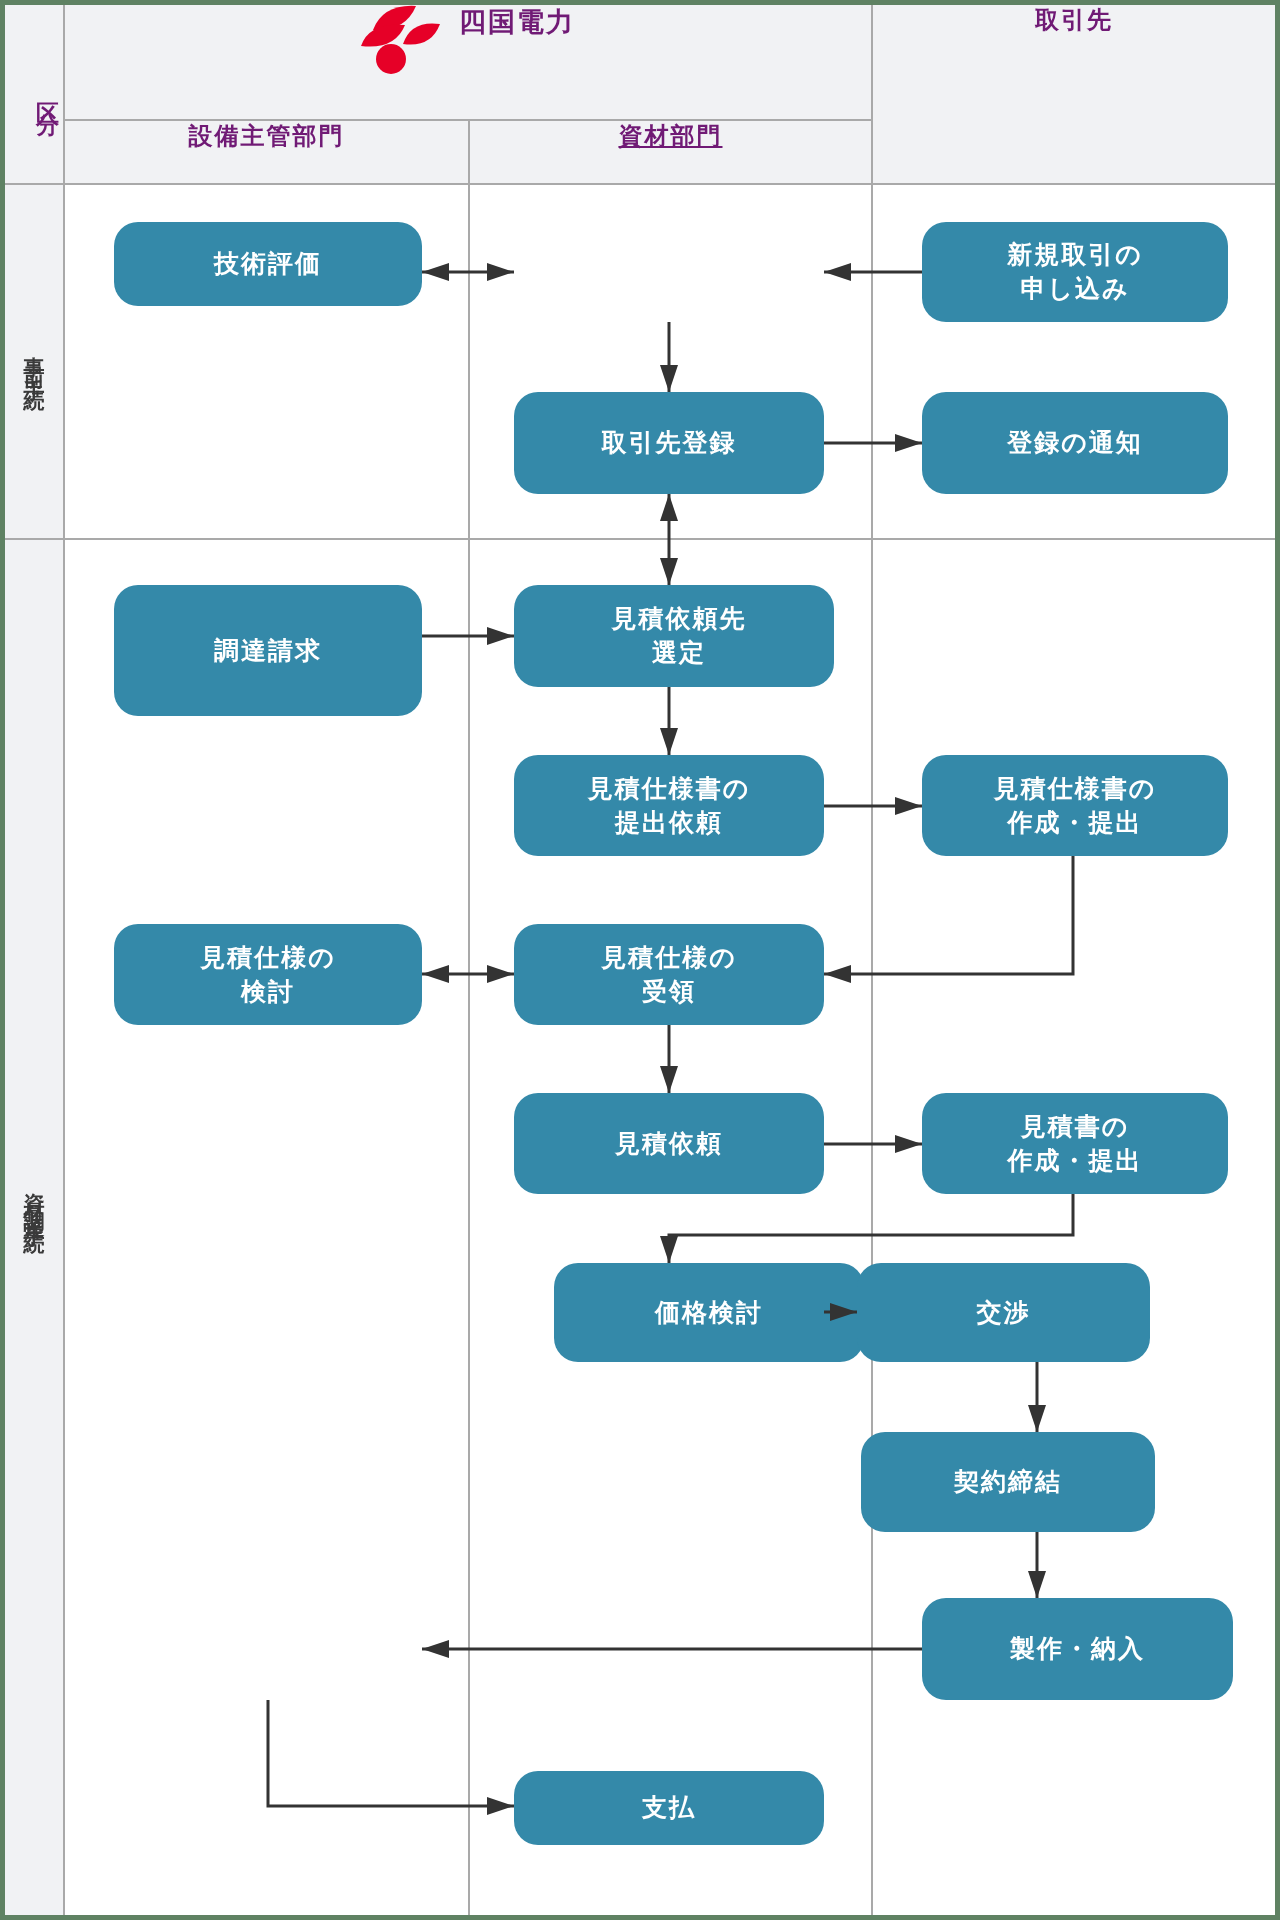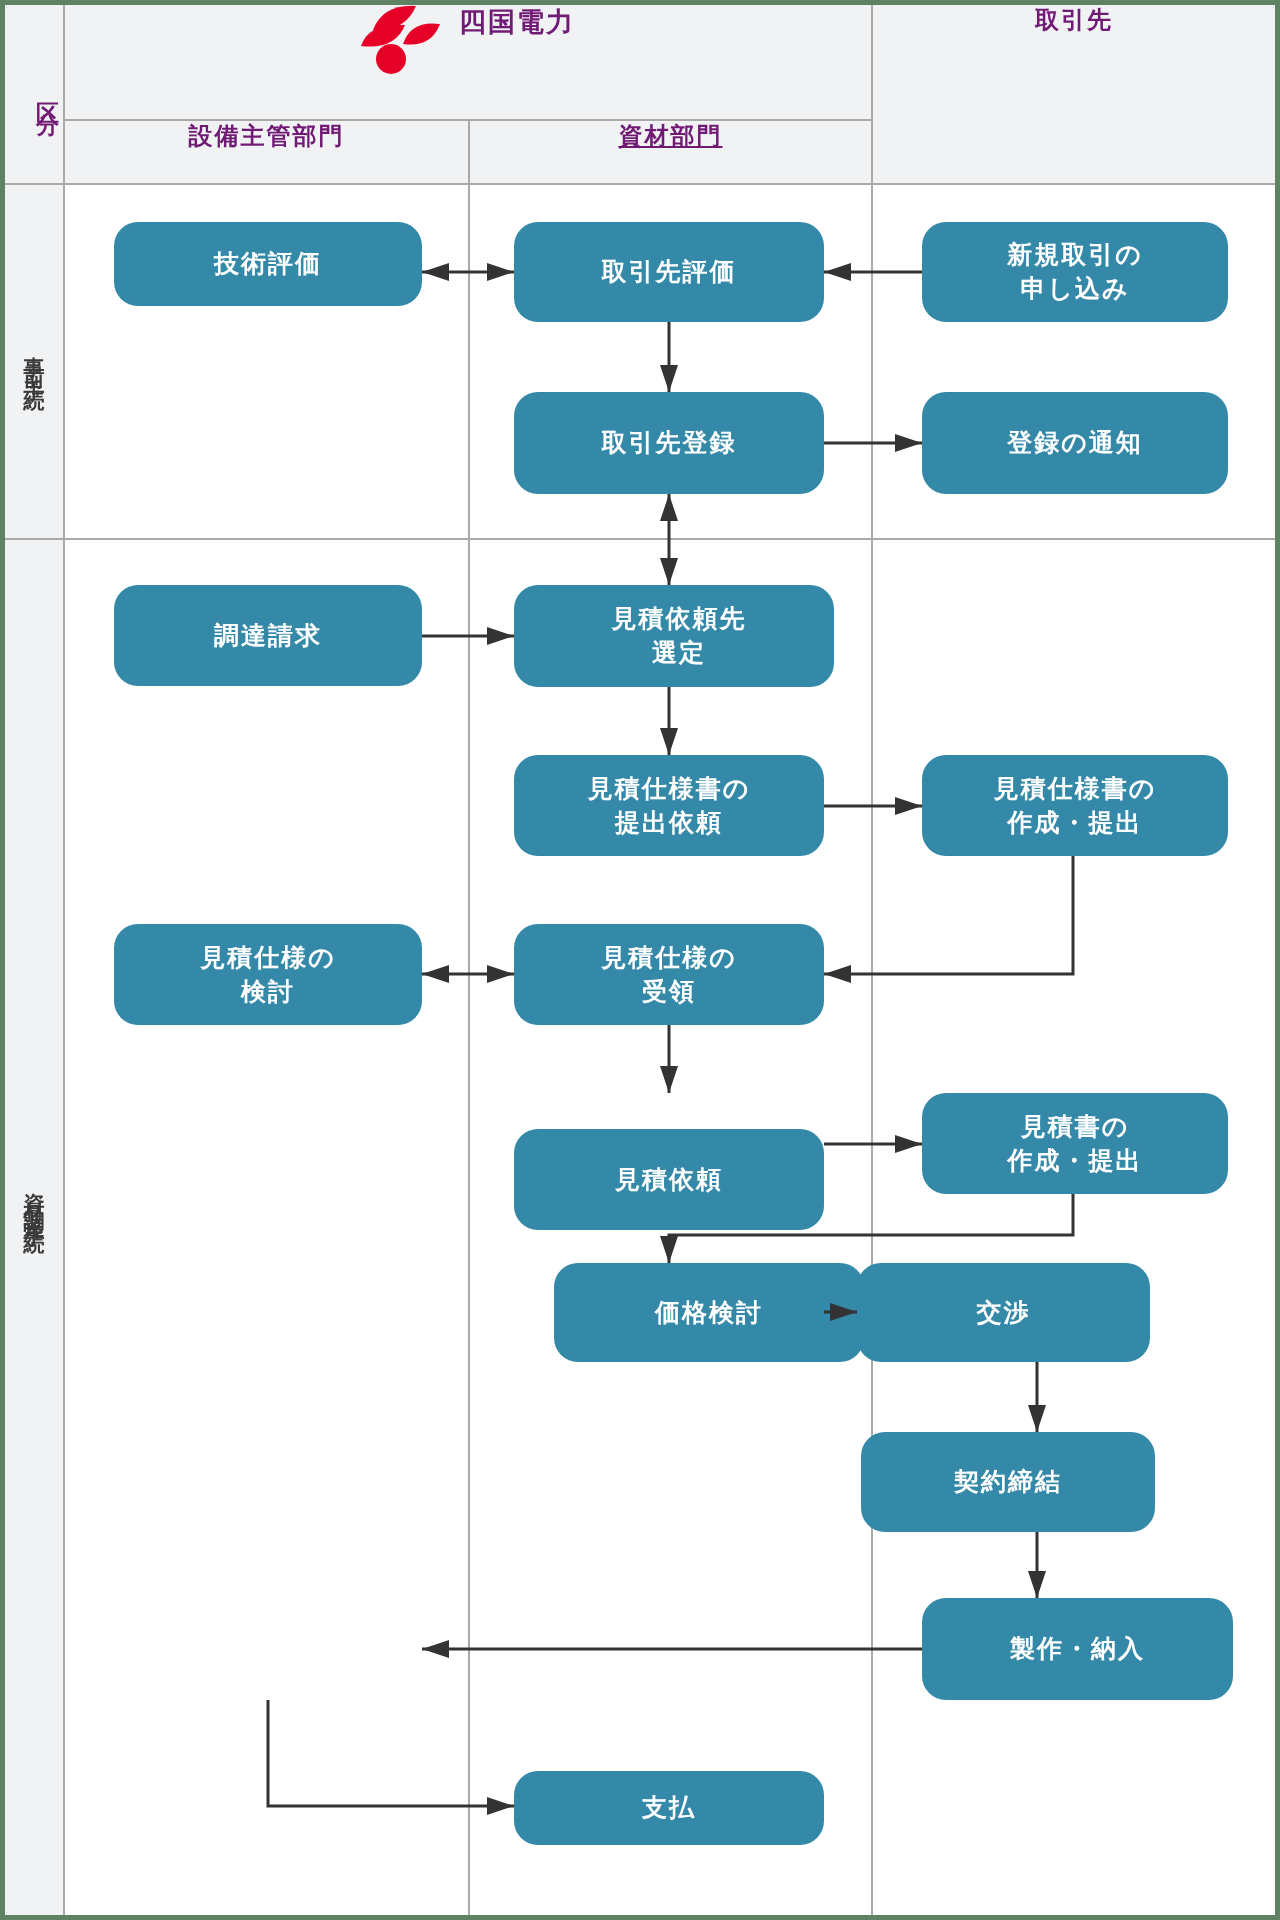--- a/index.html
+++ b/index.html
@@ -63,37 +63,36 @@
   </div>
 
   <div class="hdr dept-left">設備主管部門</div>
   <div class="hdr dept-mid">資材部門</div>
   <div class="hdr partner-hdr">取引先</div>
 
   <div class="section-label vtext sec-pre">事前手続</div>
   <div class="section-label vtext sec-proc">資材調達手続</div>
 
   <div class="node" style="left:114px;top:222px;width:308px;height:84px;">技術評価</div>
-  <div class="node" style="left:514px;top:222px;width:310px;height:100px;">取引先評価</div>
   <div class="node" style="left:922px;top:222px;width:306px;height:100px;">新規取引の
 申し込み</div>
   <div class="node" style="left:514px;top:392px;width:310px;height:102px;">取引先登録</div>
   <div class="node" style="left:922px;top:392px;width:306px;height:102px;">登録の通知</div>
-  <div class="node" style="left:114px;top:585px;width:308px;height:101px;">調達請求</div>
+  <div class="node" style="left:114px;top:585px;width:308px;height:131px;">調達請求</div>
   <div class="node" style="left:514px;top:585px;width:310px;height:102px;padding-left:10px;">見積依頼先
 選定</div>
   <div class="node" style="left:514px;top:755px;width:310px;height:101px;">見積仕様書の
 提出依頼</div>
   <div class="node" style="left:922px;top:755px;width:306px;height:101px;">見積仕様書の
 作成・提出</div>
   <div class="node" style="left:114px;top:924px;width:308px;height:101px;">見積仕様の
 検討</div>
   <div class="node" style="left:514px;top:924px;width:310px;height:101px;">見積仕様の
 受領</div>
-  <div class="node" style="left:514px;top:1093px;width:310px;height:101px;margin-top:36px;">見積依頼</div>
+  <div class="node" style="left:514px;top:1093px;width:310px;height:101px;">見積依頼</div>
   <div class="node" style="left:922px;top:1093px;width:306px;height:101px;">見積書の
 作成・提出</div>
   <div class="node" style="left:514px;top:1263px;width:310px;height:99px;margin-left:40px;">価格検討</div>
   <div class="node" style="left:857px;top:1263px;width:293px;height:99px;">交渉</div>
   <div class="node" style="left:861px;top:1432px;width:294px;height:100px;">契約締結</div>
   <div class="node" style="left:922px;top:1598px;width:311px;height:102px;">製作・納入</div>
   <div class="node" style="left:514px;top:1771px;width:310px;height:74px;">支払</div>
 
   <svg class="arrows" width="1280" height="1920" viewBox="0 0 1280 1920">
     <defs>

